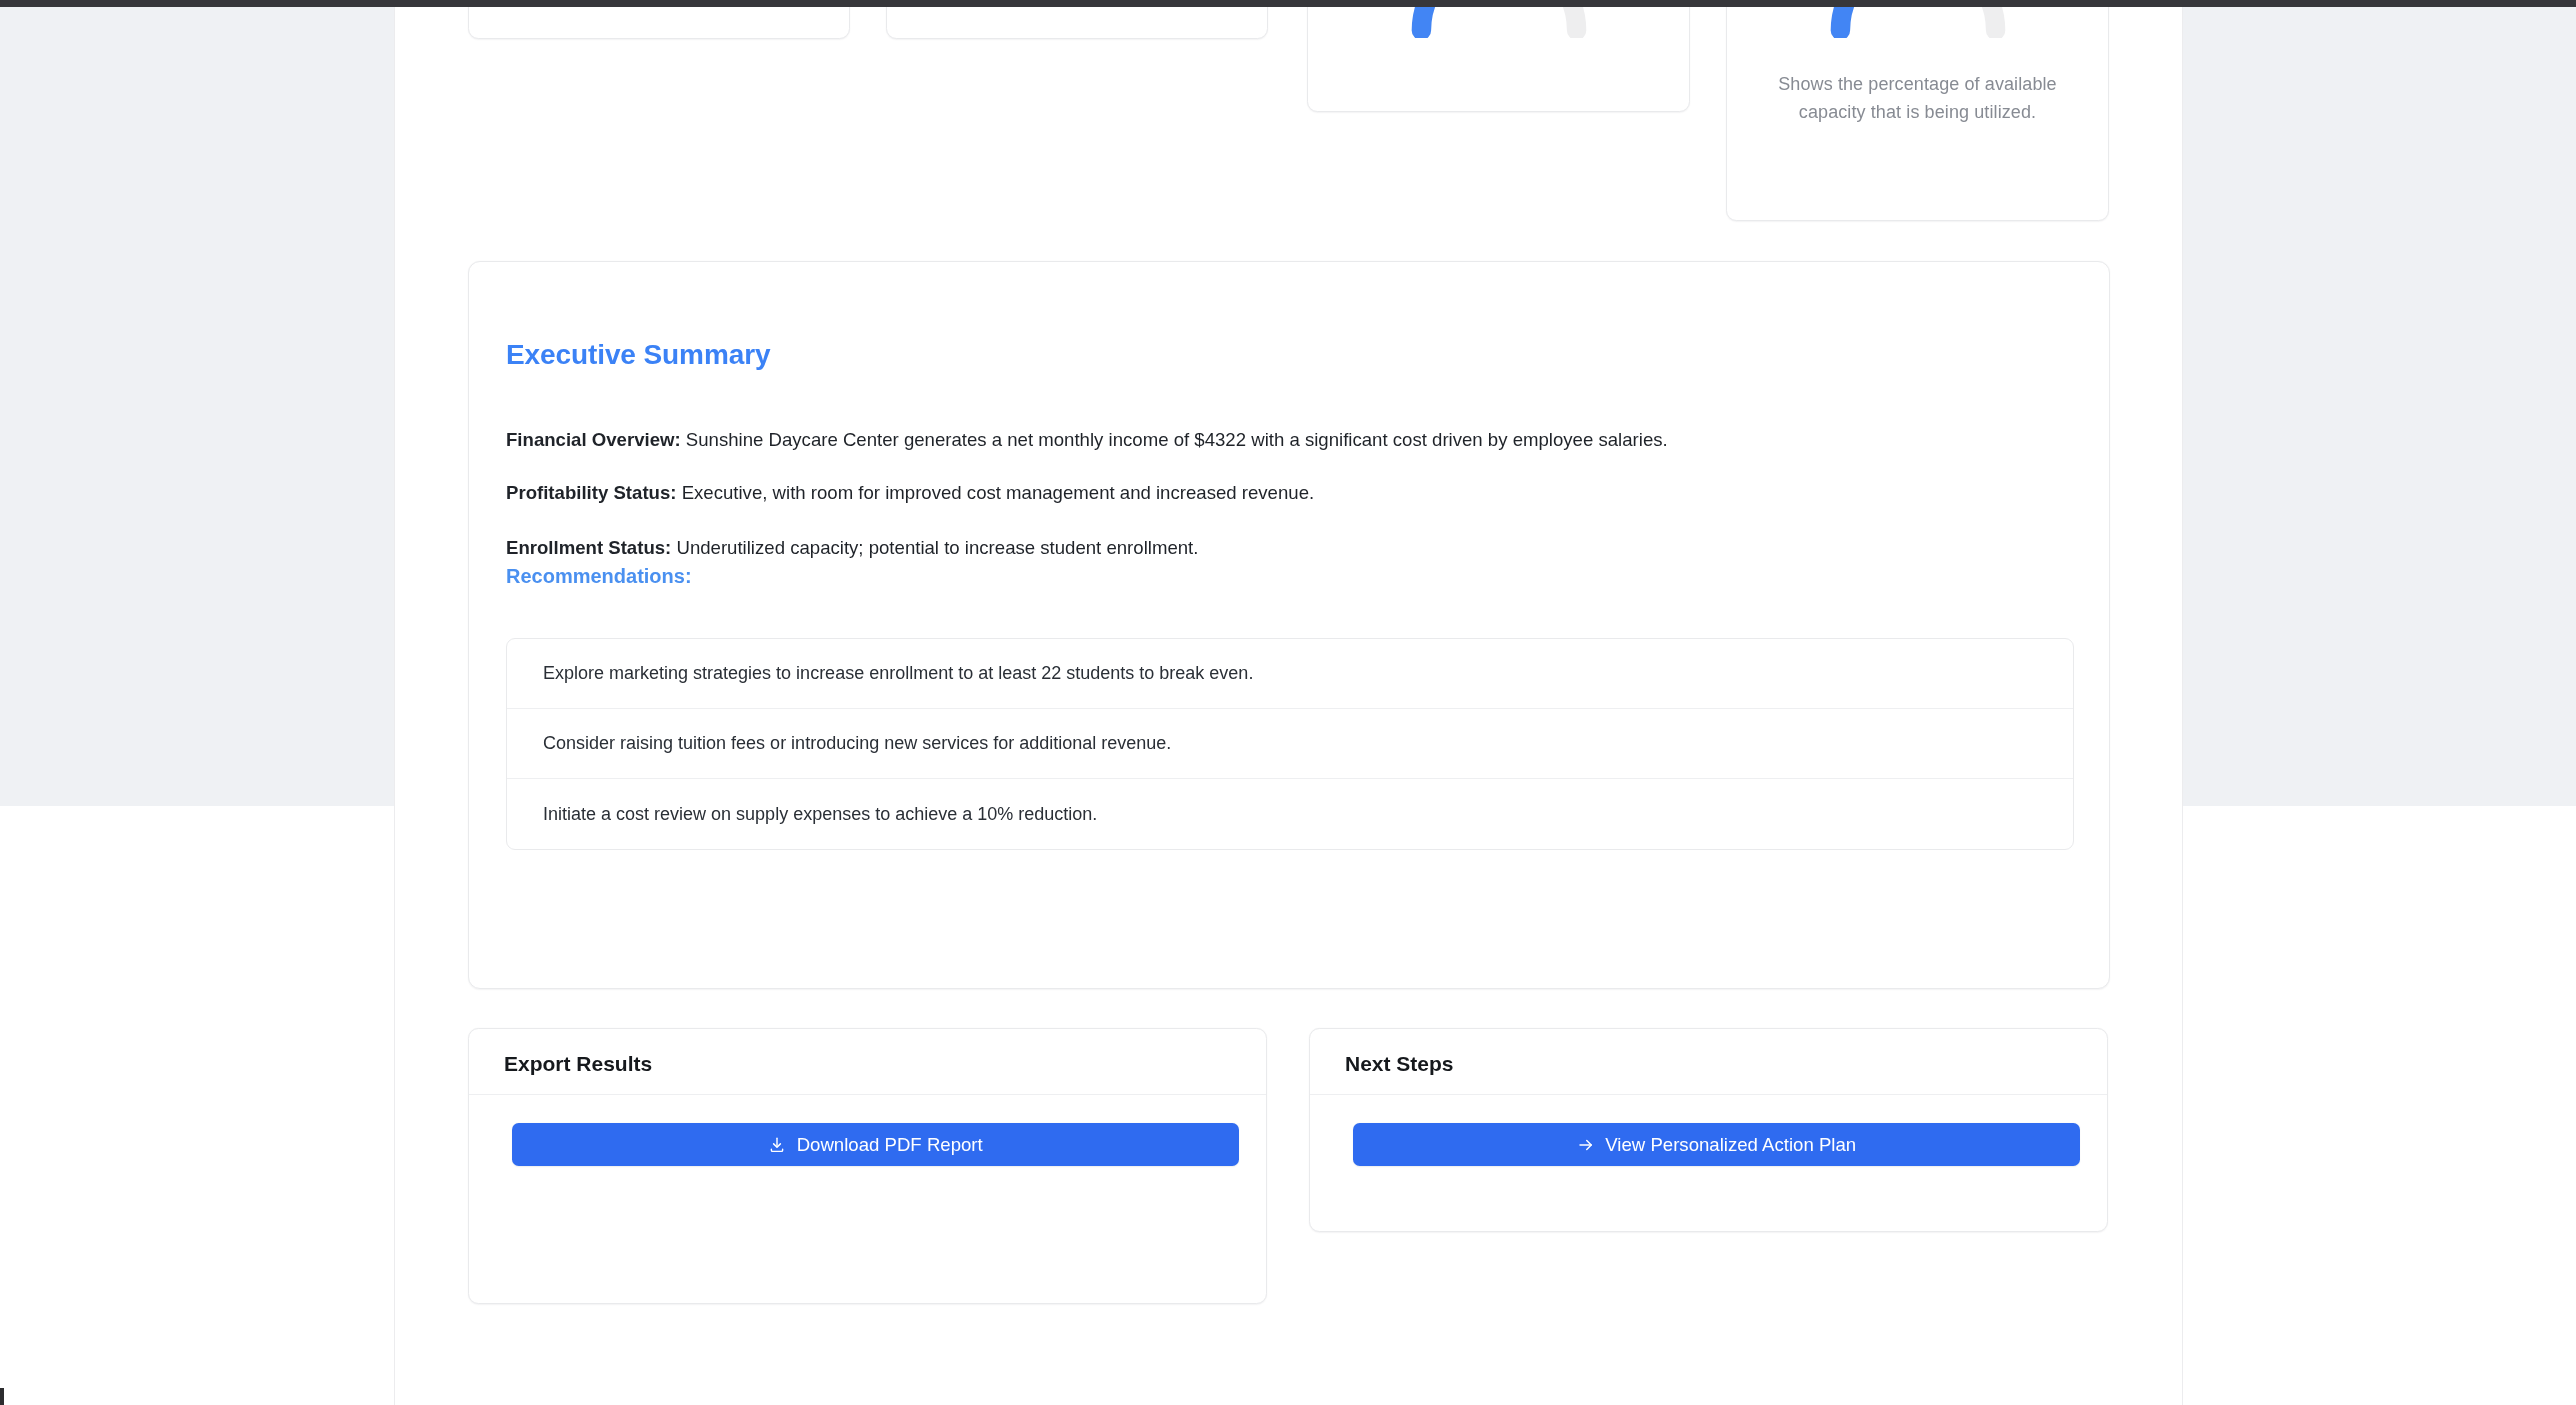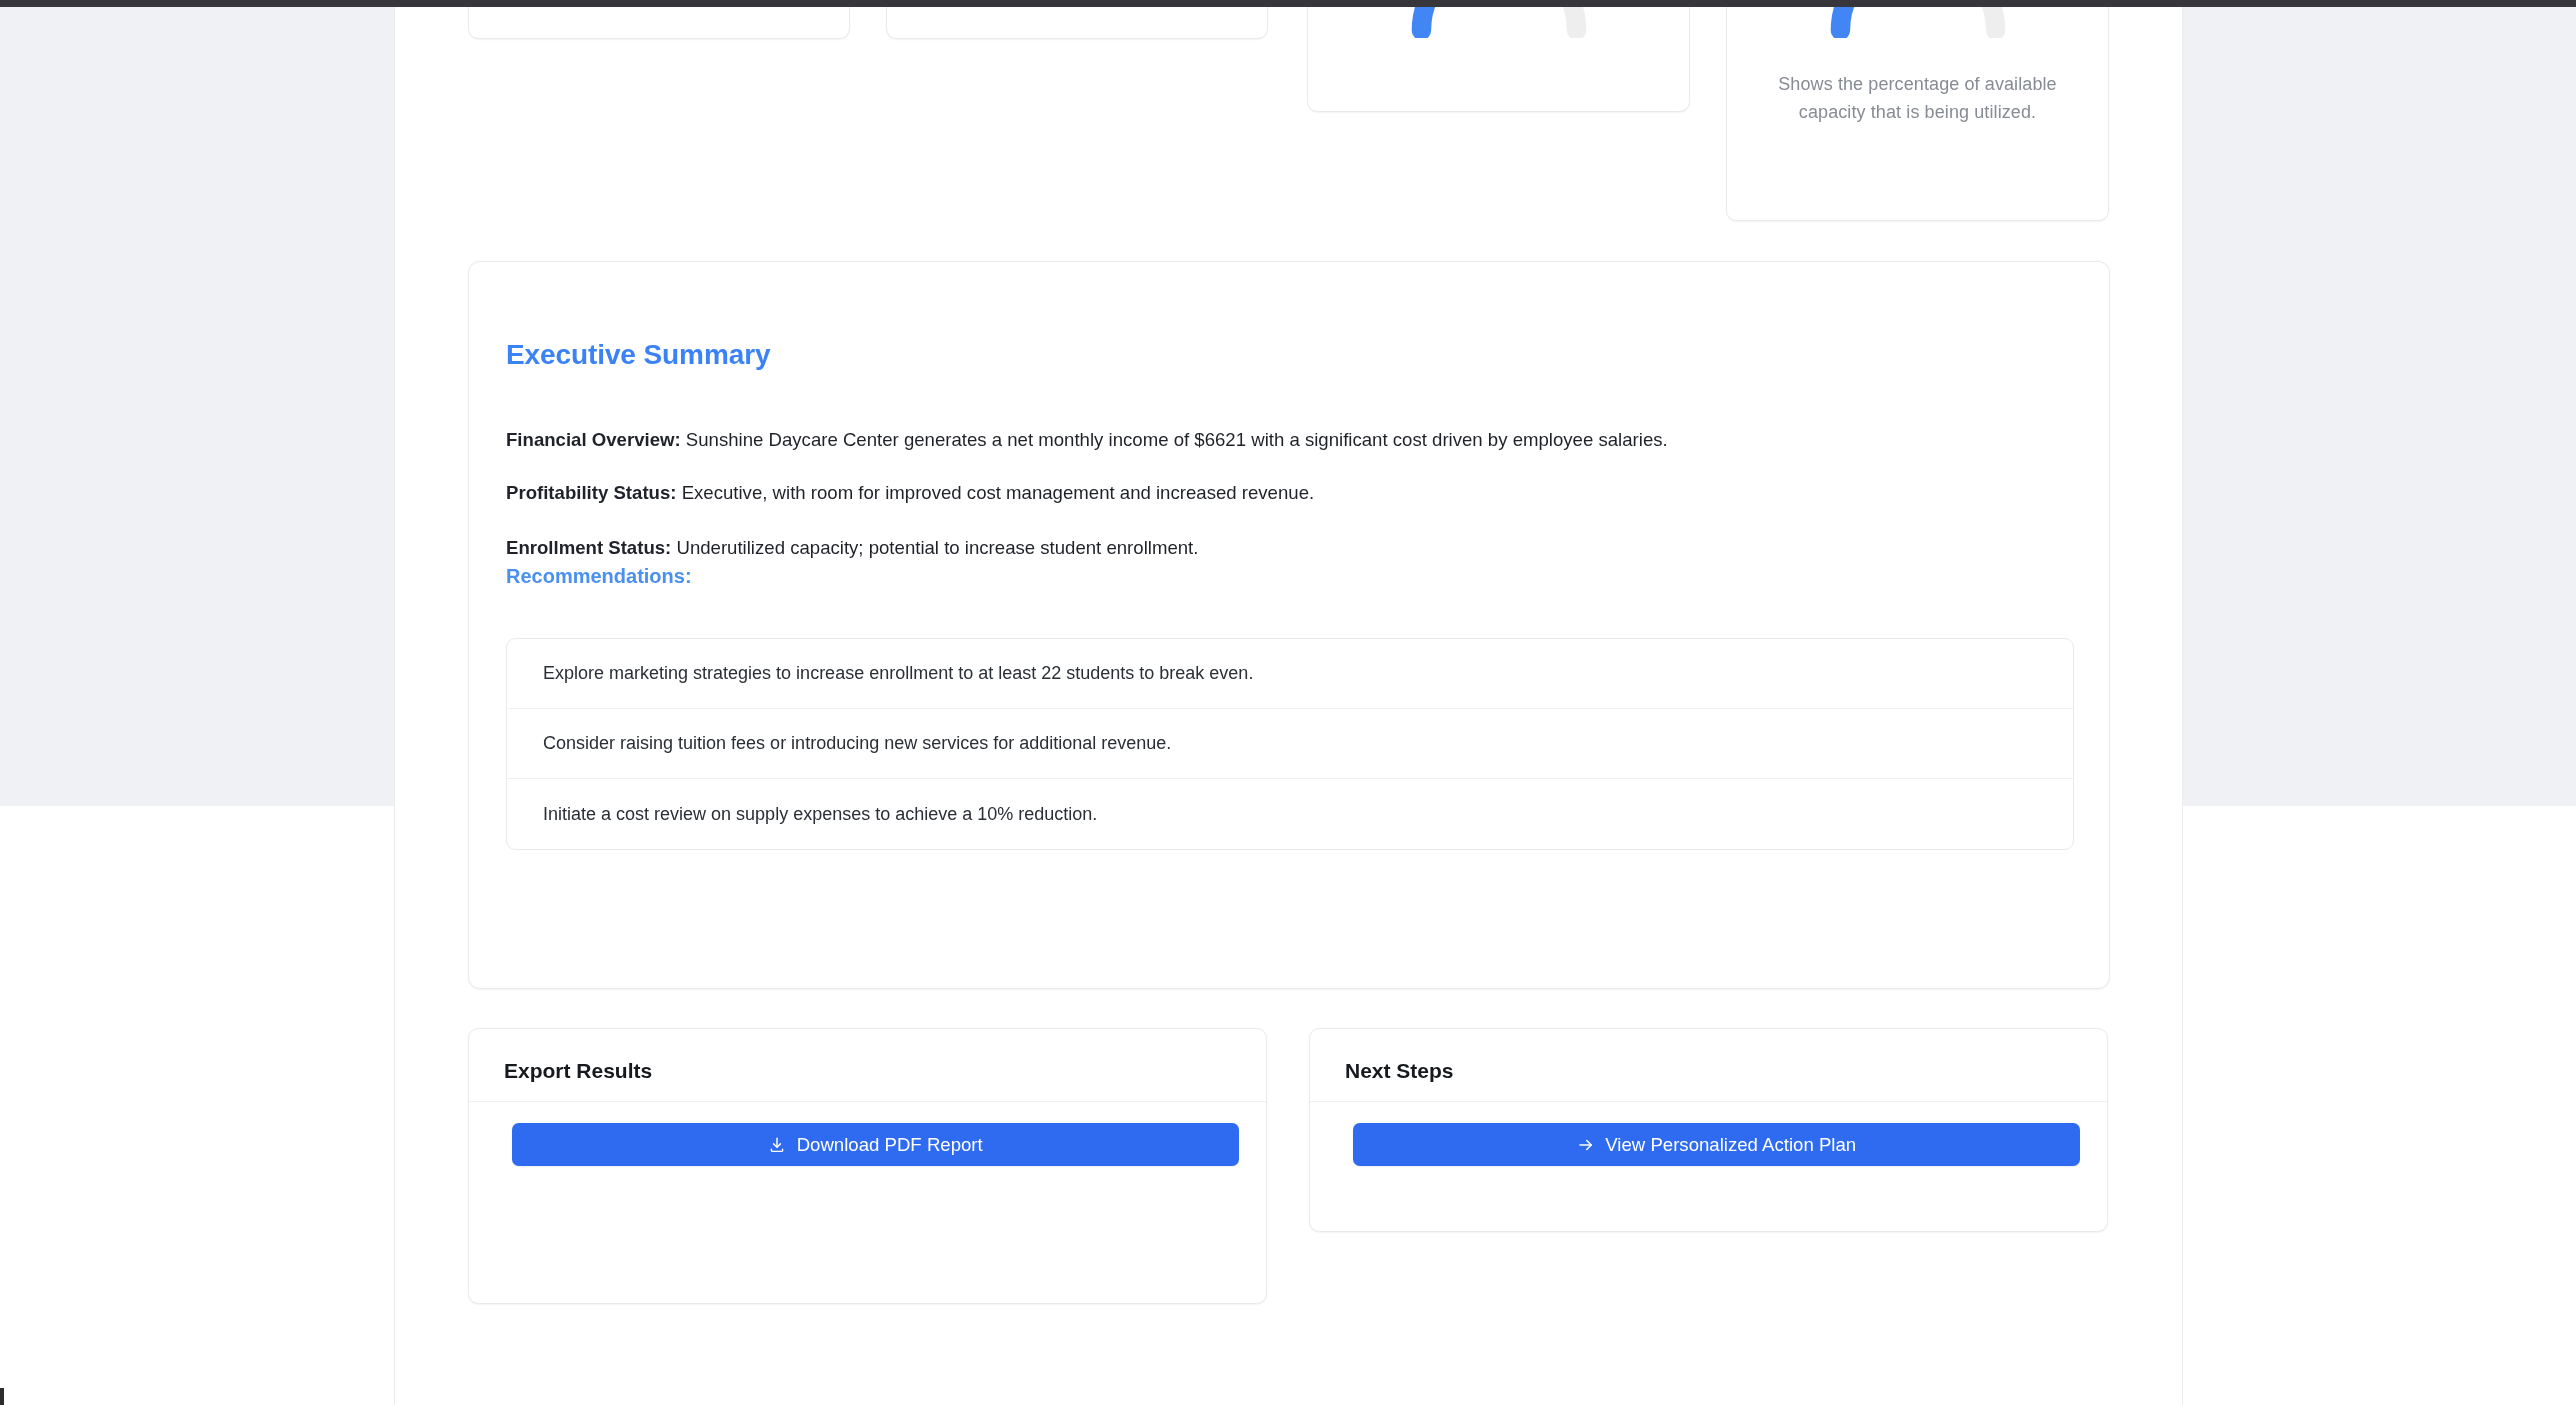--- a/index.html
+++ b/index.html
@@ -164,21 +164,21 @@
   }
   .nextsteps-card {
     left: 1309px;
     top: 1028px;
     width: 799px;
     height: 204px;
   }
 
   .card-head {
     position: absolute;
-    left: 0; right: 0; top: 12px;
+    left: 0; right: 0; top: 5px;
     height: 61px;
     display: flex;
     align-items: center;
     padding-left: 35px;
     border-bottom: 0.7px solid #eeeff1;
     font-size: 21px;
     font-weight: 700;
     color: #16191d;
   }
 
@@ -249,21 +249,21 @@
       </svg>
     </div>
     <div class="gauge-caption">Shows the percentage of available capacity that is being utilized.</div>
   </div>
 
   <div class="card exec-card">
 
     <div class="exec-title">Executive Summary</div>
 
     <div class="exec-para p1">
-      <b>Financial Overview:</b><span> Sunshine Daycare Center generates a net monthly income of $6621 with a significant cost driven by employee salaries.</span>
+      <b>Financial Overview:</b><span> Sunshine Daycare Center generates a net monthly income of $4322 with a significant cost driven by employee salaries.</span>
     </div>
 
     <div class="exec-para p2">
       <b>Profitability Status:</b><span> Executive, with room for improved cost management and increased revenue.</span>
     </div>
 
     <div class="exec-para p3">
       <b>Enrollment Status:</b><span> Underutilized capacity; potential to increase student enrollment.</span>
     </div>
 

